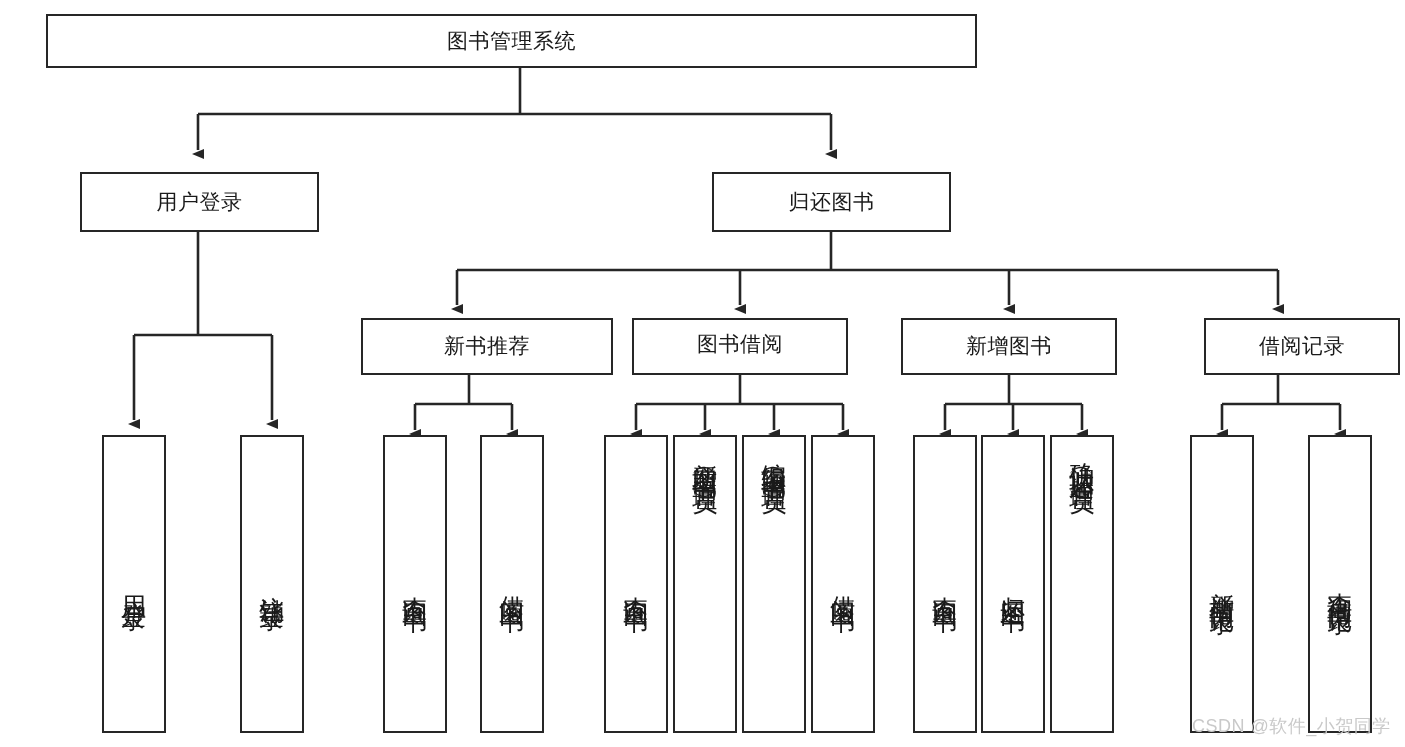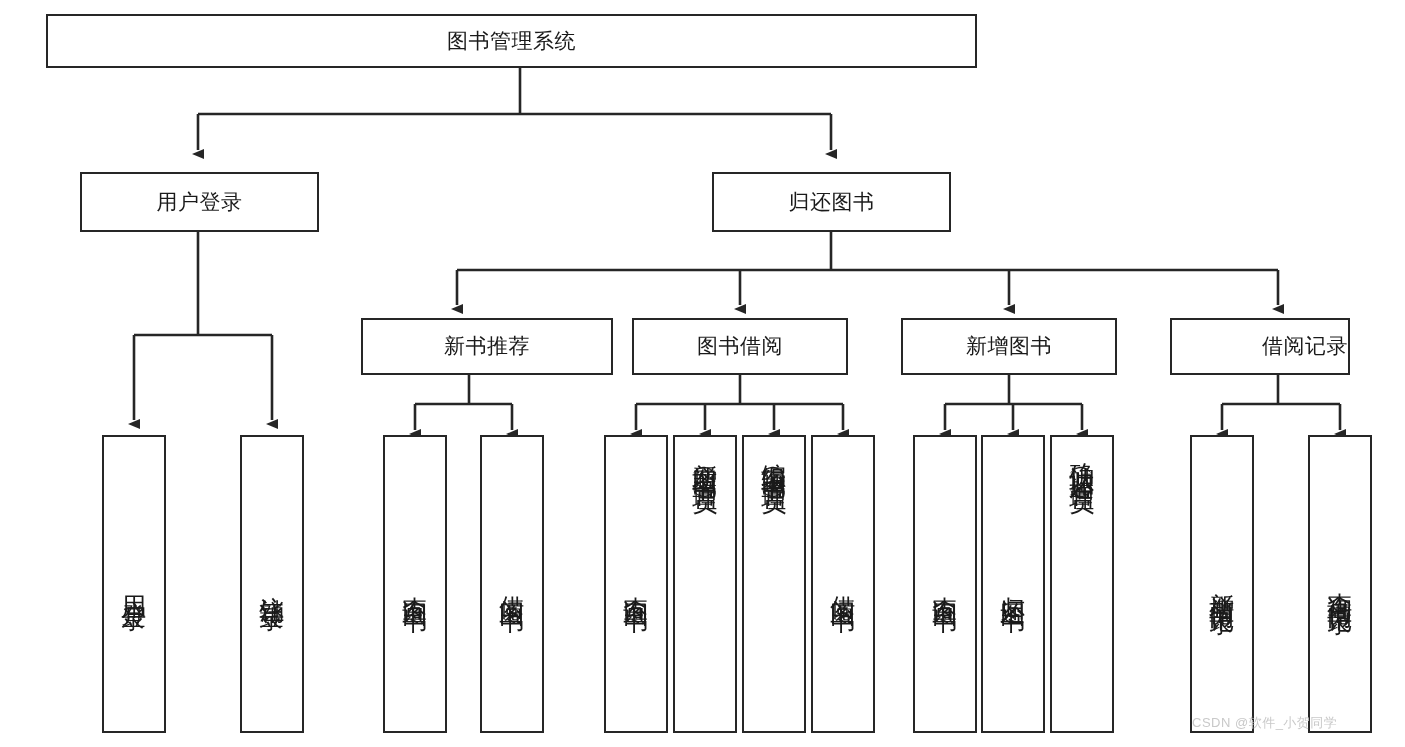--- a/index.html
+++ b/index.html
@@ -57,21 +57,21 @@
     white-space:nowrap;
   }
   
   .node.vertical.centered{
     align-items:center;
     padding-top:0;
   }
   .watermark{
     position:absolute;
     color:#c9c9c9;
-    font-size:13px;
+    font-size:18px;
     white-space:nowrap;
     user-select:none;
     letter-spacing:0.5px;
   }
 </style>
 </head>
 <body>
 
 <div id="diagram-root">
 
@@ -134,29 +134,29 @@
   </div>
 
   <div class="node horizontal" style="left:712px; top:172px; width:239px; height:60px;">
     <span class="node-label">归还图书</span>
   </div>
 
   <div class="node horizontal" style="left:361px; top:318px; width:252px; height:57px;">
     <span class="node-label">新书推荐</span>
   </div>
 
-  <div class="node horizontal" style="left:632px; top:318px; width:216px; height:57px;">
+  <div class="node horizontal" style="left:632px; top:318px; width:216px; height:57px;font-family:Liberation Mono, monospace;">
     <span class="node-label">图书借阅</span>
   </div>
 
   <div class="node horizontal" style="left:901px; top:318px; width:216px; height:57px;">
     <span class="node-label">新增图书</span>
   </div>
 
-  <div class="node horizontal" style="left:1170px; top:318px; width:180px; height:57px;justify-content:flex-end;">
+  <div class="node horizontal" style="left:1204px; top:318px; width:196px; height:57px;">
     <span class="node-label">借阅记录</span>
   </div>
 
   <div class="node vertical centered" style="left:102px; top:435px; width:64px; height:298px;">
     <span class="node-label">用户登录</span>
   </div>
 
   <div class="node vertical centered" style="left:240px; top:435px; width:64px; height:298px;">
     <span class="node-label">注销登录</span>
   </div>

